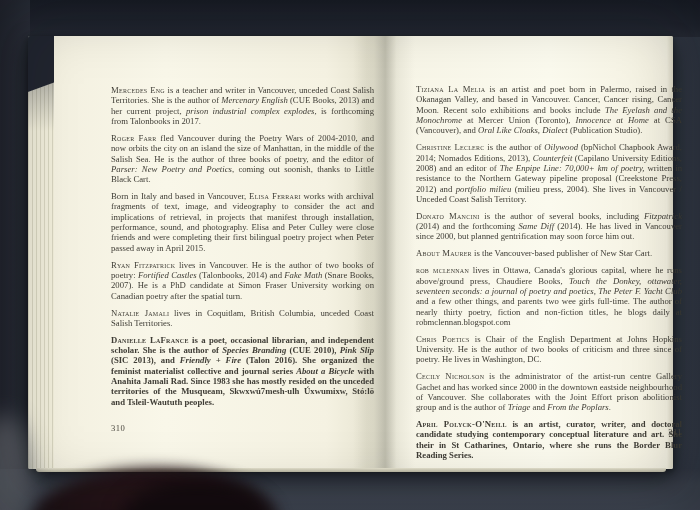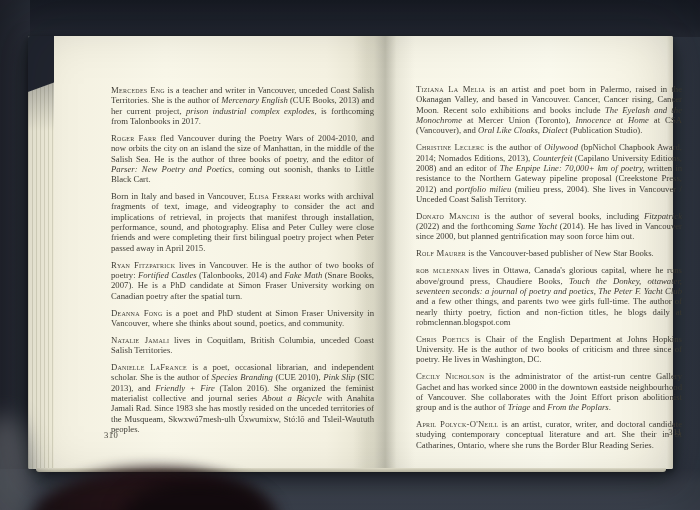--- a/index.html
+++ b/index.html
@@ -78,27 +78,27 @@
   .textblock{
     position:absolute;top:49px;
     color:#3e3c35;
     font-size:8.7px;line-height:10.35px;
     text-align:justify;
     -webkit-font-smoothing:antialiased;
   }
   .textblock.left{left:57px;width:263px;}
   .textblock.right{left:362px;width:266px;top:48px;}
   .bio{margin:0 0 6.5px 0;}
-  .bio:last-child{margin-bottom:0;}
+  .bio:last-child{margin-bottom:0;font-weight:bold;}
   .smallcaps{font-variant:small-caps;letter-spacing:.25px;margin-top:32px;}
   .italic{font-style:italic;}
   .page-number{
     position:absolute;font-size:8.6px;color:#4a473f;letter-spacing:.4px;
   }
-  .page-number.pn-left{left:50px;top:387px;margin-top:7px;}
+  .page-number.pn-left{left:57px;top:387px;}
   .page-number.pn-right{left:362px;width:266px;top:391px;text-align:right;}
   .vignette{
     position:absolute;inset:0;pointer-events:none;
     box-shadow:inset 0 0 70px rgba(10,12,18,.35);
   }
 </style>
 </head>
 <body>
 
 <div class="photo">
@@ -110,31 +110,30 @@
     <div class="stack-edge"></div>
     <div class="corner-shade"></div>
     <div class="page-surface">
       <div class="gutter-shadow"></div>
 
       <div class="textblock left">
           <p class="bio"><span class="smallcaps">Mercedes Eng</span><span> is a teacher and writer in Vancouver, unceded Coast Salish Territories. She is the author of </span><span class="italic">Mercenary English</span><span> (CUE Books, 2013) and her current project, </span><span class="italic">prison industrial complex explodes</span><span>, is forthcoming from Talonbooks in 2017.</span></p>
           <p class="bio"><span class="smallcaps">Roger Farr</span><span> fled Vancouver during the Poetry Wars of 2004-2010, and now orbits the city on an island the size of Manhattan, in the middle of the Salish Sea. He is the author of three books of poetry, and the editor of </span><span class="italic">Parser: New Poetry and Poetics</span><span>, coming out soonish, thanks to Little Black Cart.</span></p>
           <p class="bio"><span>Born in Italy and based in Vancouver, </span><span class="smallcaps">Elisa Ferrari</span><span> works with archival fragments of text, image, and videography to consider the act and implications of retrieval, in projects that manifest through installation, performance, sound, and photography. Elisa and Peter Culley were close friends and were completing their first bilingual poetry project when Peter passed away in April 2015.</span></p>
           <p class="bio"><span class="smallcaps">Ryan Fitzpatrick</span><span> lives in Vancouver. He is the author of two books of poetry: </span><span class="italic">Fortified Castles</span><span> (Talonbooks, 2014) and </span><span class="italic">Fake Math</span><span> (Snare Books, 2007). He is a PhD candidate at Simon Fraser University working on Canadian poetry after the spatial turn.</span></p>
-          <p class="bio"><span class="smallcaps">Deanna Fong</span><span> is a poet and PhD student at Simon Fraser University in Vancouver, where she thinks about sound, poetics, and community.</span></p>
           <p class="bio"><span class="smallcaps">Natalie Jamali</span><span> lives in Coquitlam, British Columbia, unceded Coast Salish Territories.</span></p>
           <p class="bio"><span class="smallcaps">Danielle LaFrance</span><span> is a poet, occasional librarian, and independent scholar. She is the author of </span><span class="italic">Species Branding</span><span> (CUE 2010), </span><span class="italic">Pink Slip</span><span> (SIC 2013), and </span><span class="italic">Friendly + Fire</span><span> (Talon 2016). She organized the feminist materialist collective and journal series </span><span class="italic">About a Bicycle</span><span> with Anahita Jamali Rad. Since 1983 she has mostly resided on the unceded territories of the Musqueam, Skwxwú7mesh-ulh Úxwumixw, Stó:lō and Tsleil-Waututh peoples.</span></p>
         </div>
       <div class="page-number pn-left">310</div>
 
       <div class="textblock right">
           <p class="bio"><span class="smallcaps">Tiziana La Melia</span><span> is an artist and poet born in Palermo, raised in the Okanagan Valley, and based in Vancouver. Cancer, Cancer rising, Cancer Moon. Recent solo exhibitions and books include </span><span class="italic">The Eyelash and the Monochrome</span><span> at Mercer Union (Toronto), </span><span class="italic">Innocence at Home</span><span> at CSA (Vancouver), and </span><span class="italic">Oral Like Cloaks, Dialect</span><span> (Publication Studio).</span></p>
           <p class="bio"><span class="smallcaps">Christine Leclerc</span><span> is the author of </span><span class="italic">Oilywood</span><span> (bpNichol Chapbook Award, 2014; Nomados Editions, 2013), </span><span class="italic">Counterfeit</span><span> (Capilano University Editions, 2008) and an editor of </span><span class="italic">The Enpipe Line: 70,000+ km of poetry,</span><span> written in resistance to the Northern Gateway pipeline proposal (Creekstone Press, 2012) and </span><span class="italic">portfolio milieu</span><span> (milieu press, 2004). She lives in Vancouver / Unceded Coast Salish Territory.</span></p>
-          <p class="bio"><span class="smallcaps">Donato Mancini</span><span> is the author of several books, including </span><span class="italic">Fitzpatrick</span><span> (2022) and the forthcoming </span><span class="italic">Same Yacht</span><span> (2014). He has lived in Vancouver since 2000, but planned gentrification may soon force him out.</span></p>
-          <p class="bio"><span class="smallcaps">Rolf Maurer</span><span> is the Vancouver-based publisher of New Star Books.</span></p>
+          <p class="bio"><span class="smallcaps">Donato Mancini</span><span> is the author of several books, including </span><span class="italic">Fitzpatrick</span><span> (2014) and the forthcoming </span><span class="italic">Same Diff</span><span> (2014). He has lived in Vancouver since 2000, but planned gentrification may soon force him out.</span></p>
+          <p class="bio"><span class="smallcaps">About Maurer</span><span> is the Vancouver-based publisher of New Star Cart.</span></p>
           <p class="bio"><span class="smallcaps">rob mclennan</span><span> lives in Ottawa, Canada's glorious capital, where he runs above/ground press, Chaudiere Books, </span><span class="italic">Touch the Donkey, ottawater, seventeen seconds: a journal of poetry and poetics, The Peter F. Yacht Club</span><span> and a few other things, and parents two wee girls full-time. The author of nearly thirty poetry, fiction and non-fiction titles, he blogs daily at robmclennan.blogspot.com</span></p>
           <p class="bio"><span class="smallcaps">Chris Poetics</span><span> is Chair of the English Department at Johns Hopkins University. He is the author of two books of criticism and three since of poetry. He lives in Washington, DC.</span></p>
           <p class="bio"><span class="smallcaps">Cecily Nicholson</span><span> is the administrator of the artist-run centre Gallery Gachet and has worked since 2000 in the downtown eastside neighbourhood of Vancouver. She collaborates with the Joint Effort prison abolitionist group and is the author of </span><span class="italic">Triage</span><span> and </span><span class="italic">From the Poplars</span><span>.</span></p>
           <p class="bio"><span class="smallcaps">April Polyck-O'Neill</span><span> is an artist, curator, writer, and doctoral candidate studying contemporary conceptual literature and art. She their in St Catharines, Ontario, where she runs the Border Blur Reading Series.</span></p>
         </div>
       <div class="page-number pn-right">311</div>
     </div>
     <div class="page-bottom-edge"></div>
   </div>
 

